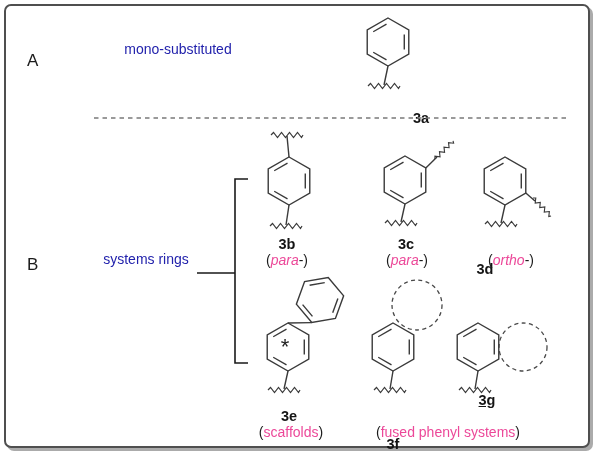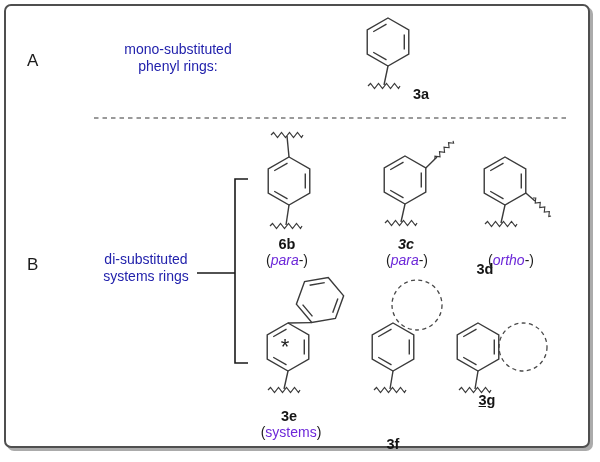--- a/index.html
+++ b/index.html
@@ -9,21 +9,21 @@
          border:2px solid #4f4f4f;border-radius:7px;background:#fff;
          box-shadow:3px 3px 0 #ababab;}
   .abs{position:absolute;}
   .sec-label{font-size:17px;color:#1b1b1b;}
   .heading{color:#2222ac;font-size:14px;line-height:17px;text-align:center;
            transform:translateX(-50%);white-space:nowrap;}
   .sid{font-weight:bold;font-size:14.5px;color:#141414;transform:translateX(-50%);
        white-space:nowrap;text-align:center;}
   .cap{font-size:14px;color:#1c1c1c;transform:translateX(-50%);
        white-space:nowrap;text-align:center;}
-  .cap .cw{color:#6d28d9;}
+  .cap .cw{color:#ec4899;}
   .cap .it{font-style:italic;}
   svg{display:block;overflow:visible;}
 </style>
 </head>
 <body>
 
 <div class="stage">
 
   <svg width="0" height="0">
     <defs>
@@ -36,38 +36,36 @@
       </g>
     </defs>
   </svg>
 
   <div class="frame"></div>
 
   <div class="abs sec-label" style="left:27px;top:51px;">A</div>
 
   <div class="abs heading" style="left:178px;top:41px;">
     <div>mono-substituted</div>
-    <div>phenyl rings:</div>
   </div>
 
   <svg class="abs" style="left:353px;top:8px;" width="72" height="88" stroke="#3a3a3a" stroke-width="1.4">
     <use href="#benz" transform="translate(35,34)"></use>
     <path d="M35 58 L31 77" fill="none"></path>
     <use href="#squig" transform="translate(31,78)" stroke-width="1.2"></use>
   </svg>
-  <div class="abs sid" style="left:389px;top:86px;margin-left:32px;">3a</div>
+  <div class="abs sid" style="left:389px;top:110px;margin-left:32px;">3a</div>
 
   <svg class="abs" style="left:94px;top:116px;" width="474" height="4">
     <line x1="0" y1="2" x2="474" y2="2" stroke="#7a7a7a" stroke-width="1.7" stroke-dasharray="4.5 4"></line>
   </svg>
 
   <div class="abs sec-label" style="left:27px;top:255px;">B</div>
 
   <div class="abs heading" style="left:146px;top:251px;">
-    <div>di-substituted</div>
     <div>systems rings</div>
   </div>
 
   <svg class="abs" style="left:195px;top:175px;" width="60" height="195">
     <path d="M53 4 L40 4 L40 188 L53 188 M2 98 L40 98" fill="none" stroke="#1a1a1a" stroke-width="1.6"></path>
   </svg>
 
   <svg class="abs" style="left:253px;top:126px;" width="72" height="106" stroke="#3a3a3a" stroke-width="1.4">
     <use href="#squig" transform="translate(34,9)" stroke-width="1.2"></use>
     <path d="M34 10 L36 31" fill="none"></path>
@@ -108,29 +106,30 @@
     <use href="#squig" transform="translate(28,112)" stroke-width="1.2"></use>
   </svg>
 
   <svg class="abs" style="left:448px;top:300px;" width="106" height="98" stroke="#3a3a3a" stroke-width="1.4">
     <circle cx="75" cy="47" r="24" fill="none" stroke="#484848" stroke-width="1.3" stroke-dasharray="4 3.4"></circle>
     <use href="#benz" transform="translate(30,47)"></use>
     <path d="M30 71 L27 89" fill="none"></path>
     <use href="#squig" transform="translate(27,90)" stroke-width="1.2"></use>
   </svg>
 
-  <div class="abs sid" style="left:287px;top:236px;">6b</div>
+  <div class="abs sid" style="left:287px;top:236px;">3b</div>
   <div class="abs cap" style="left:287px;top:252px;"><span>(</span><span class="cw it">para</span><span>-)</span></div>
 
-  <div class="abs sid" style="left:406px;top:236px;font-style:italic;">3c</div>
+  <div class="abs sid" style="left:406px;top:236px;">3c</div>
   <div class="abs cap" style="left:407px;top:252px;"><span>(</span><span class="cw it">para</span><span>-)</span></div>
 
   <div class="abs sid" style="left:485px;top:236px;margin-top:25px;">3d</div>
   <div class="abs cap" style="left:511px;top:252px;"><span>(</span><span class="cw it">ortho</span><span>-)</span></div>
 
   <div class="abs sid" style="left:289px;top:408px;">3e</div>
-  <div class="abs cap" style="left:291px;top:424px;"><span>(</span><span class="cw">systems</span><span>)</span></div>
+  <div class="abs cap" style="left:291px;top:424px;"><span>(</span><span class="cw">scaffolds</span><span>)</span></div>
 
   <div class="abs sid" style="left:393px;top:408px;margin-top:28px;">3f</div>
   <div class="abs sid" style="left:487px;top:392px;text-decoration:underline;">3g</div>
 
+  <div class="abs cap" style="left:448px;top:424px;"><span>(</span><span class="cw">fused phenyl systems</span><span>)</span></div>
 
 </div>
 
 </body></html>

